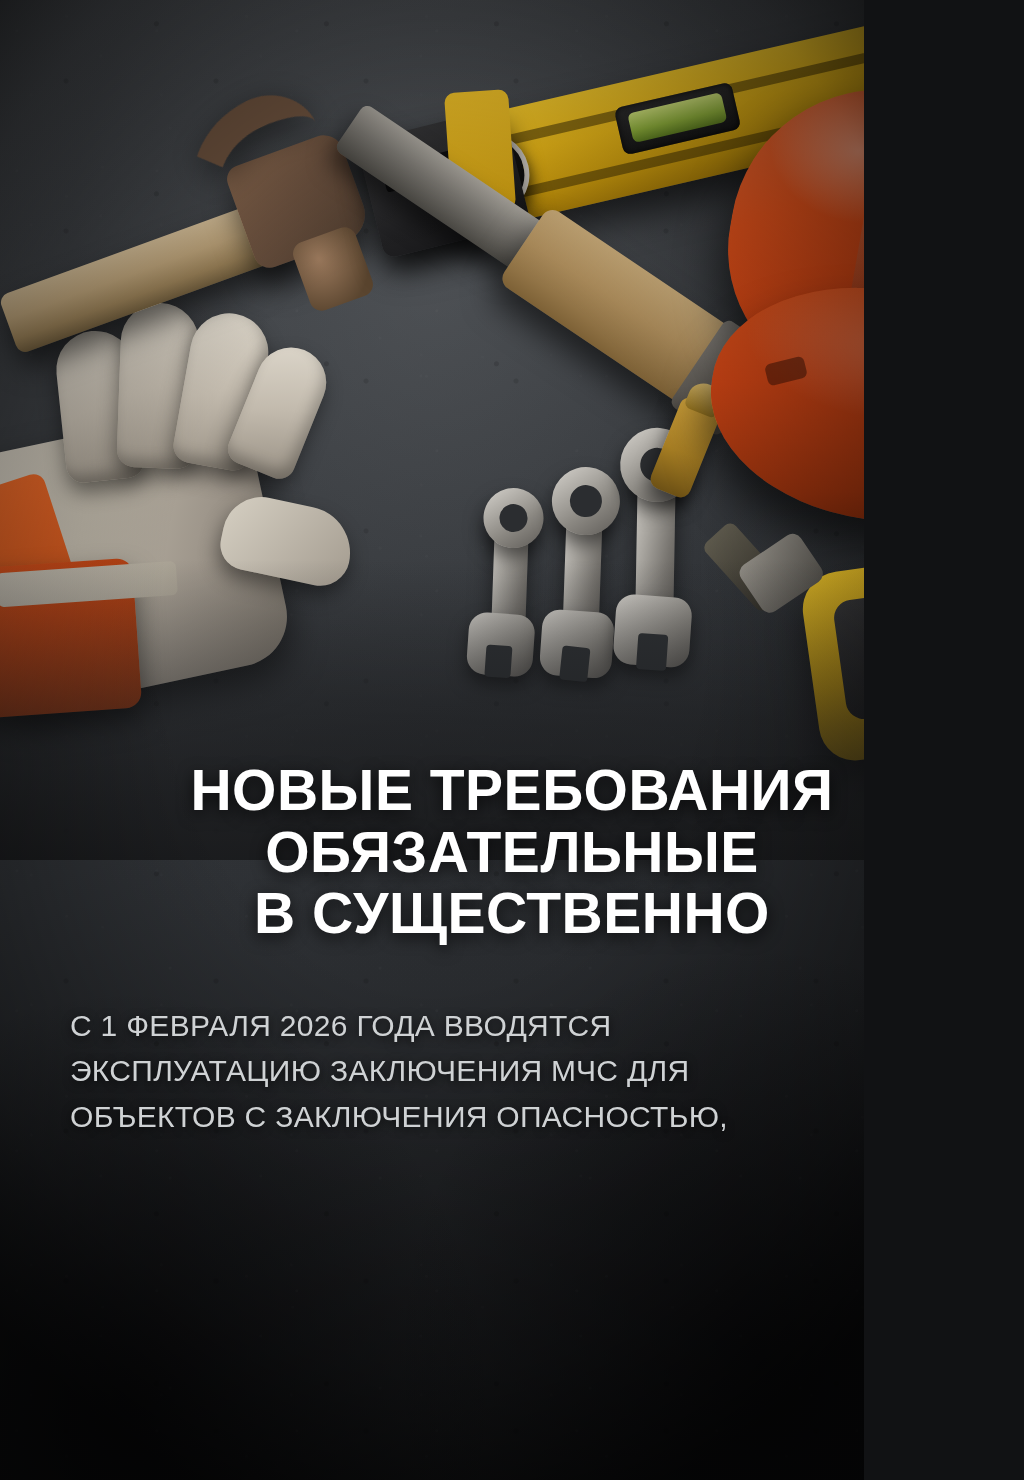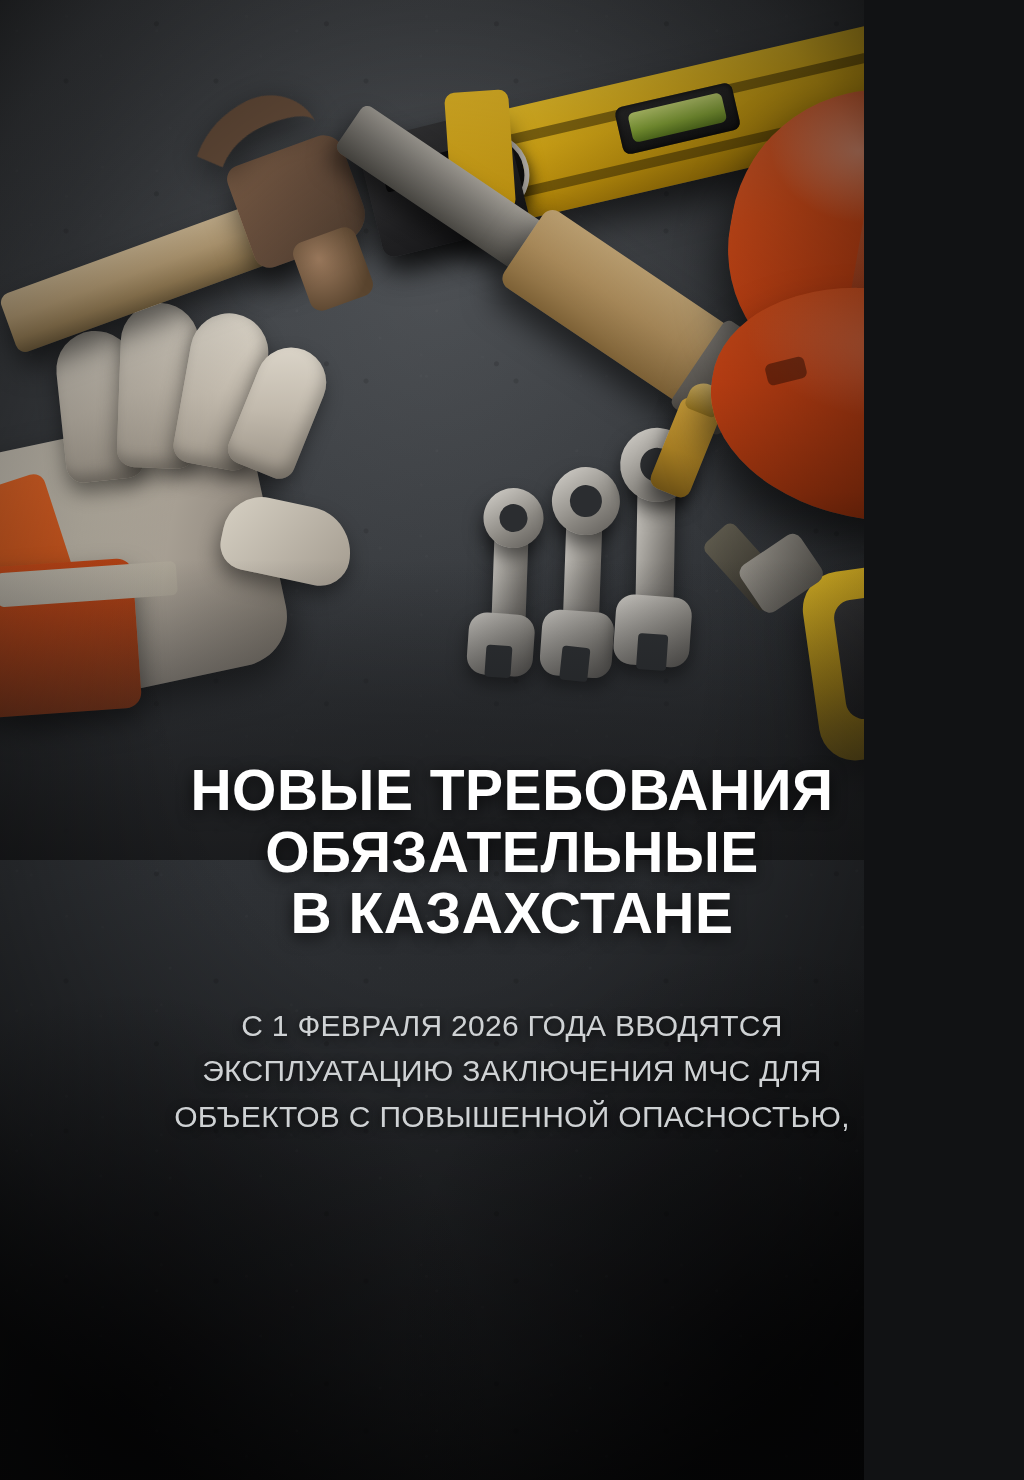--- a/index.html
+++ b/index.html
@@ -470,21 +470,20 @@
   }
   .subtext {
     margin: 58px 0 0 0;
     padding: 0 70px;
     color: #cfd2d4;
     font-weight: 400;
     font-size: 30px;
     line-height: 1.52;
     letter-spacing: 0.3px;
     text-shadow: 0 2px 10px rgba(0,0,0,0.7);
-    text-align: center;
   }
   .subtext .l { display: block; white-space: nowrap; }
 </style>
 </head>
 <body>
 
 <div class="poster">
 
   <div class="bg"></div>
   <div class="bg-grain"></div>
@@ -577,23 +576,23 @@
 
     <div class="tools-fade"></div>
   </div>
 
   <div class="bg-vignette"></div>
 
   <div class="content">
     <h1 class="headline">
       <span class="l">НОВЫЕ ТРЕБОВАНИЯ</span>
       <span class="l">ОБЯЗАТЕЛЬНЫЕ</span>
-      <span class="l">В КАЗАХСТАНЕ</span>
+      <span class="l">В СУЩЕСТВЕННО</span>
     </h1>
 
     <p class="subtext">
       <span class="l">С 1 ФЕВРАЛЯ 2026 ГОДА ВВОДЯТСЯ</span>
       <span class="l">ЭКСПЛУАТАЦИЮ ЗАКЛЮЧЕНИЯ МЧС ДЛЯ</span>
-      <span class="l">ОБЪЕКТОВ С ПОВЫШЕННОЙ ОПАСНОСТЬЮ,</span>
+      <span class="l">ОБЪЕКТОВ С ЗАКЛЮЧЕНИЯ ОПАСНОСТЬЮ,</span>
     </p>
   </div>
 
 </div>
 
 </body></html>

